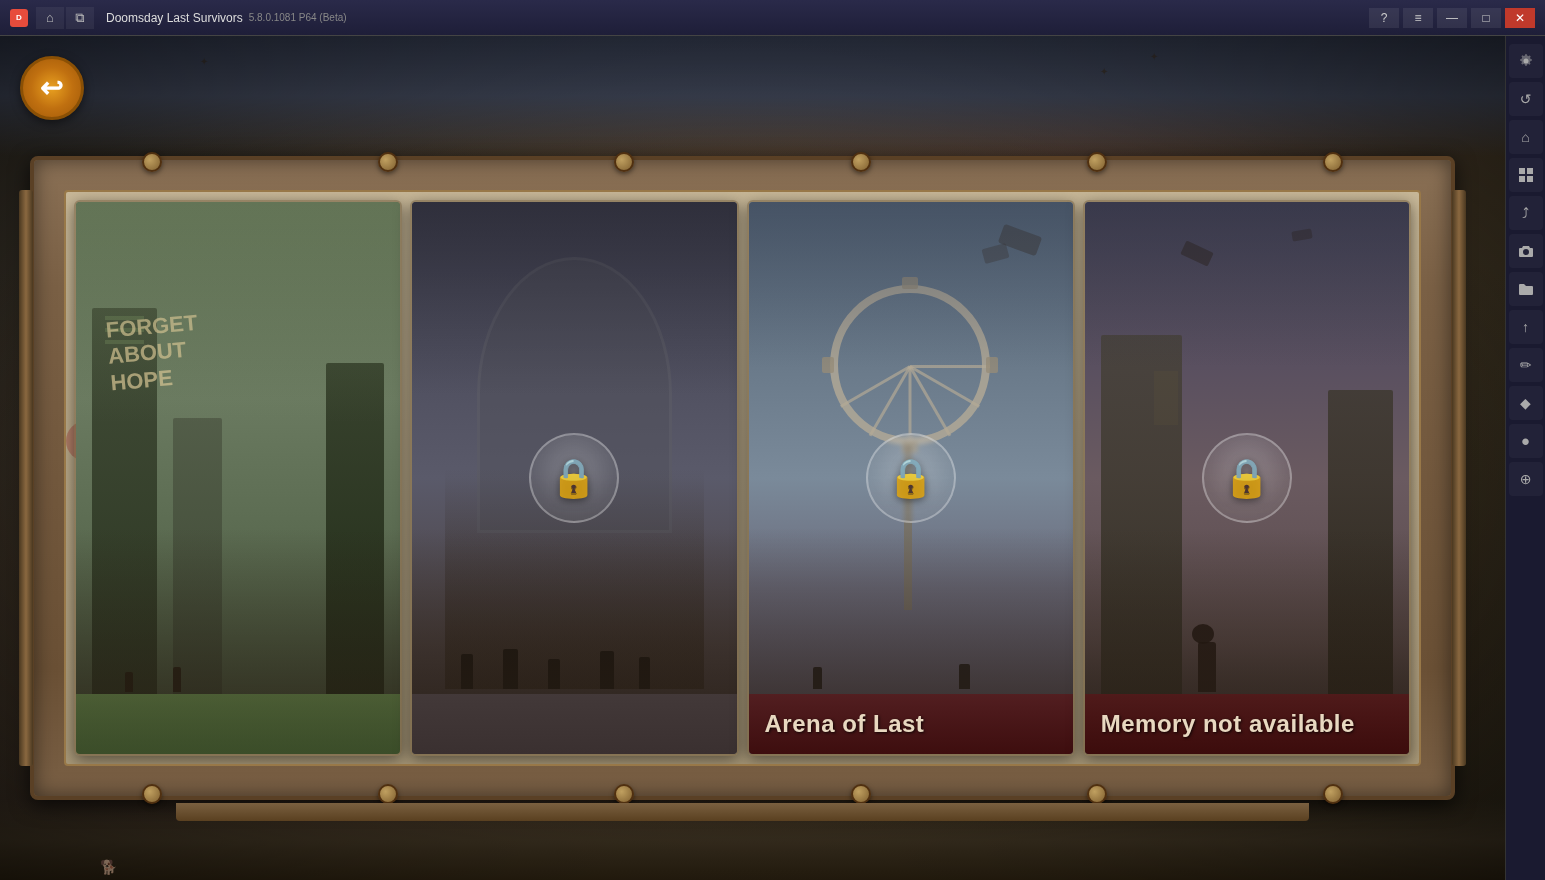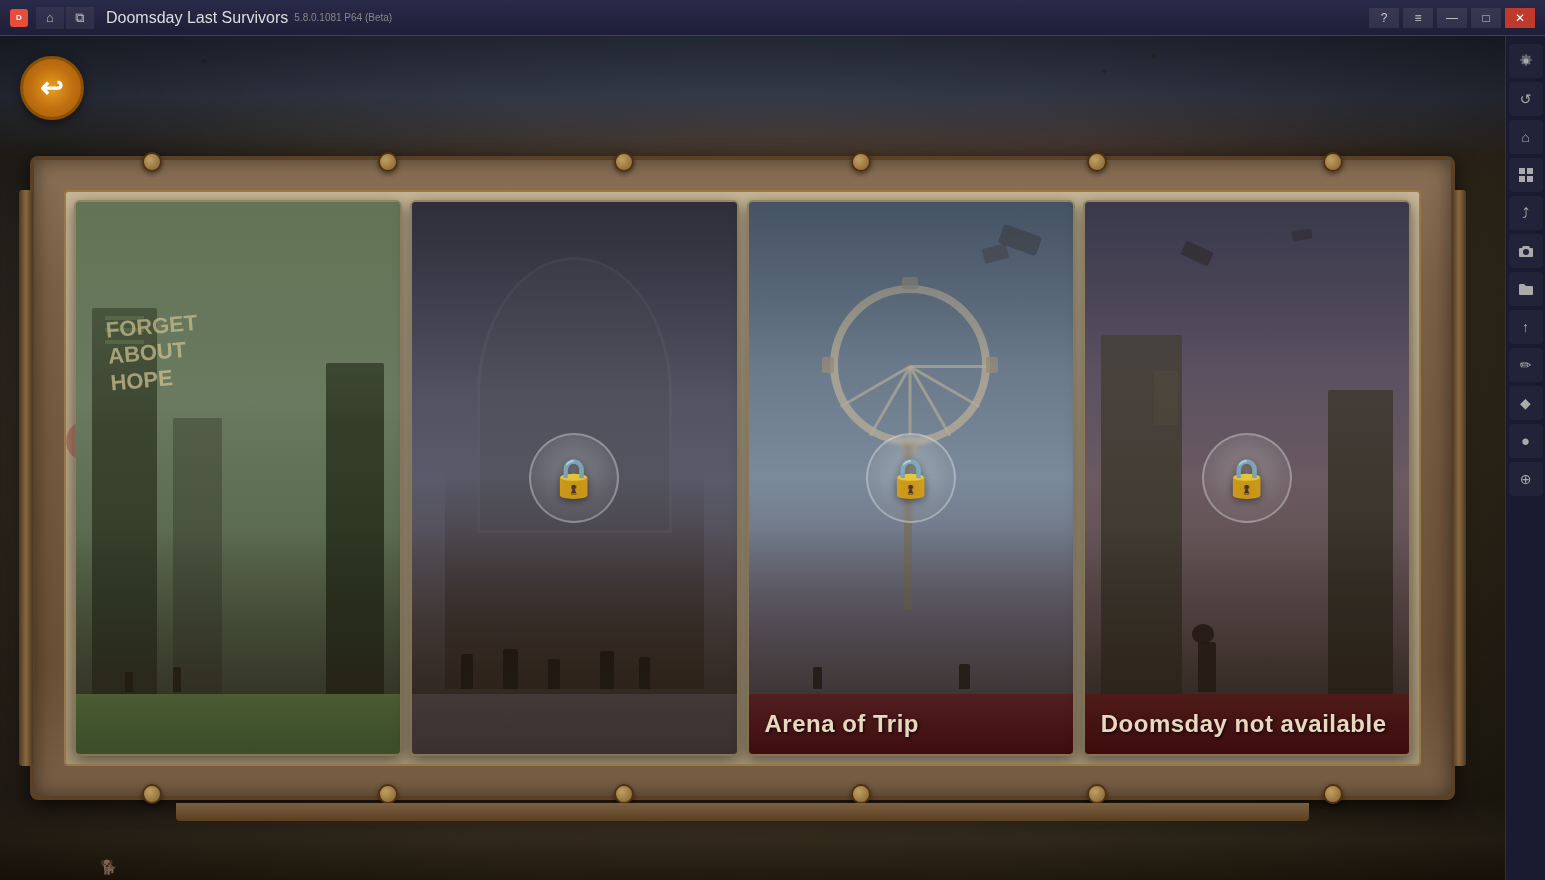--- a/index.html
+++ b/index.html
@@ -32,21 +32,21 @@
       border-radius: 3px;
       display: flex;
       align-items: center;
       justify-content: center;
       font-size: 10px;
       color: white;
     }
 
     .title-bar-text {
       color: #ddd;
-      font-size: 16px;
+      font-size: 12px;
     }
 
     .title-bar-subtitle {
       color: #888;
       font-size: 10px;
       margin-left: 6px;
     }
 
     .title-bar-controls {
       margin-left: auto;
@@ -686,21 +686,21 @@
 
               <div class="card-ground"></div>
               <div style="position:absolute;top:0;left:0;right:0;height:30%;background:linear-gradient(180deg,rgba(50,60,80,0.5),transparent);"></div>
             </div>
           </div>
 
           <div class="lock-overlay">
             <span class="lock-icon">🔒</span>
           </div>
           <div class="card-label">
-            <span class="card-label-text">Arena of Trip</span>
+            <span class="card-label-text">Arena of Last</span>
           </div>
         </div>
 
         <div class="game-card card-4">
           <div class="card-bg">
             <div class="card-scene">
 
               <div style="position:absolute;inset:0;background:linear-gradient(180deg,#4a4a5a 0%,#5a5060 30%,#6a5a60 50%,#5a4a4a 80%,#3a3030 100%);"></div>
 
               <div style="position:absolute;bottom:60px;left:5%;width:25%;height:65%;background:linear-gradient(180deg,rgba(70,65,55,0.8),rgba(50,45,35,0.9));border-radius:2px 2px 0 0;">
@@ -716,21 +716,21 @@
 
               <div class="card-ground"></div>
               <div style="position:absolute;top:0;left:0;right:0;height:30%;background:linear-gradient(180deg,rgba(40,40,60,0.5),transparent);"></div>
             </div>
           </div>
 
           <div class="lock-overlay">
             <span class="lock-icon">🔒</span>
           </div>
           <div class="card-label">
-            <span class="card-label-text">Doomsday not available</span>
+            <span class="card-label-text">Memory not available</span>
           </div>
         </div>
 
       </div>
     </div>
 
     <div class="board-support"></div>
   </div>
 </div>
 

